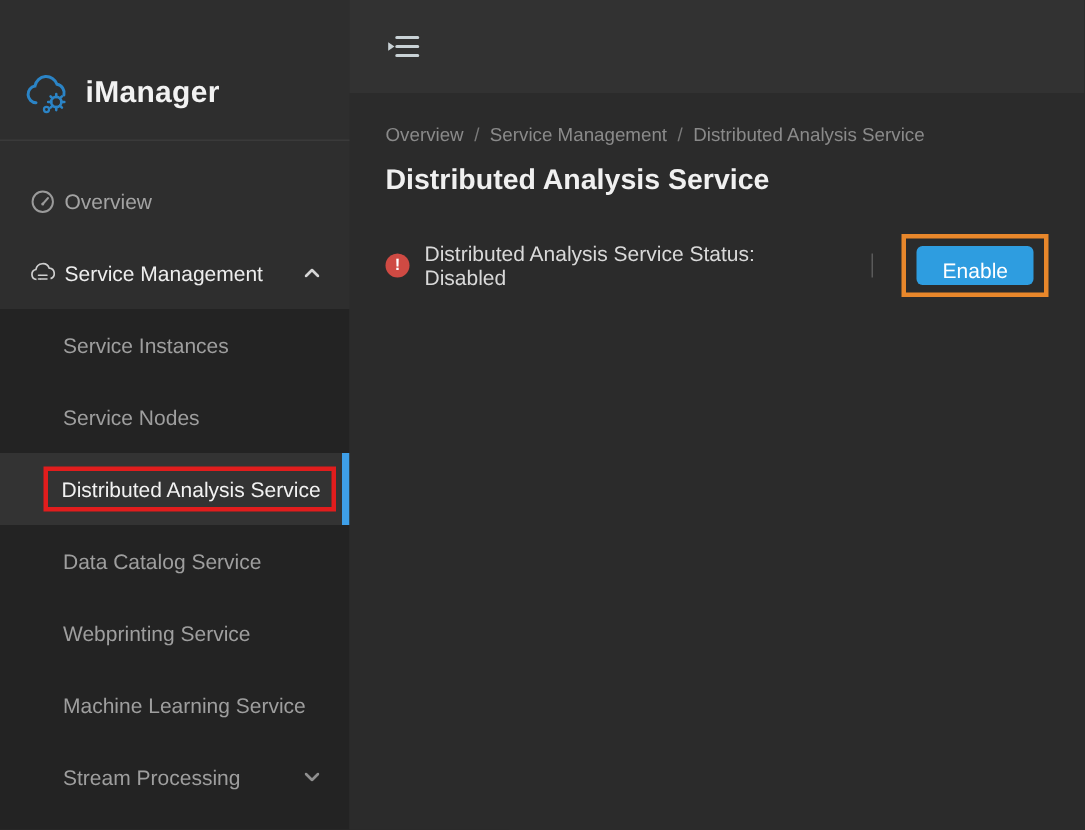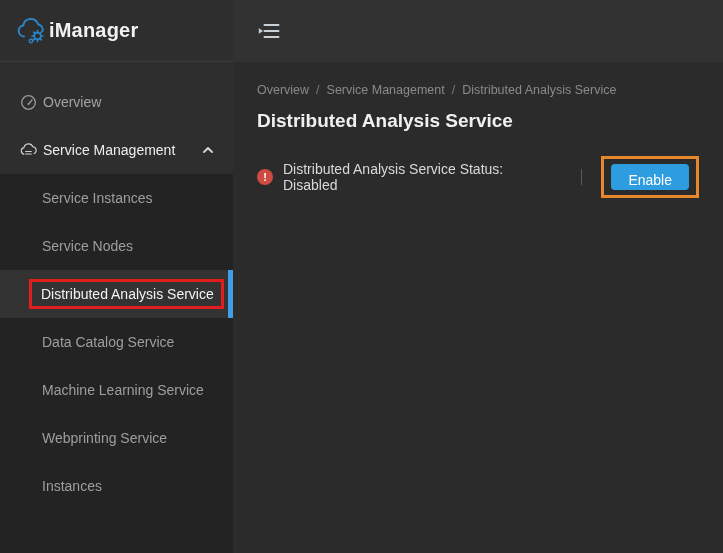--- a/index.html
+++ b/index.html
@@ -12,23 +12,24 @@
   .app { display: flex; width: 723px; height: 553px; }
 
   
   .sidebar {
     width: 233px; min-width: 233px; background: #2e2e2e;
     display: flex; flex-direction: column;
   }
   .sidebar-header {
     height: 62px; min-height: 62px;
     display: flex; align-items: center;
-    padding-left: 15px; 
+    padding-left: 15px; gap: 8px;
     border-bottom: 1px solid #3a3a3a;
     box-sizing: border-box;
+    margin-top: 32px;
   }
   .logo-text { color: #f2f2f2; font-size: 20px; font-weight: bold; letter-spacing: .2px; }
 
   .nav { padding-top: 16px; display: flex; flex-direction: column; flex: 1; overflow: hidden; }
   .nav-item {
     height: 48px; min-height: 48px; display: flex; align-items: center;
     padding-left: 20px; gap: 6px;
     color: #a3a3a3; font-size: 14px; cursor: pointer;
   }
   .nav-item .nav-ico { width: 17px; display: flex; justify-content: center; color: #9a9a9a; }
@@ -141,24 +142,32 @@
         <div class="submenu-item selected">
           <span class="red-box">
             <span>Distributed Analysis Service</span>
           </span>
           <span class="accent-bar"></span>
         </div>
         <div class="submenu-item">
           <span>Data Catalog Service</span>
         </div>
         <div class="submenu-item">
+          <span>Webprinting Service</span>
+        </div>
+        <div class="submenu-item">
           <span>Machine Learning Service</span>
         </div>
         <div class="submenu-item">
-          <span>Webprinting Service</span>
+          <span>Stream Processing</span>
+          <span class="nav-chevron">
+            <svg width="10" height="6" viewBox="0 0 10 6">
+                <path d="M1 1 L5 5 L9 1" fill="none" stroke="currentColor" stroke-width="1.8" stroke-linecap="round" stroke-linejoin="round"></path>
+              </svg>
+          </span>
         </div>
         <div class="submenu-item">
           <span>Instances</span>
         </div>
       </div>
     </nav>
   </aside>
 
   <main class="main">
     <header class="main-header">

